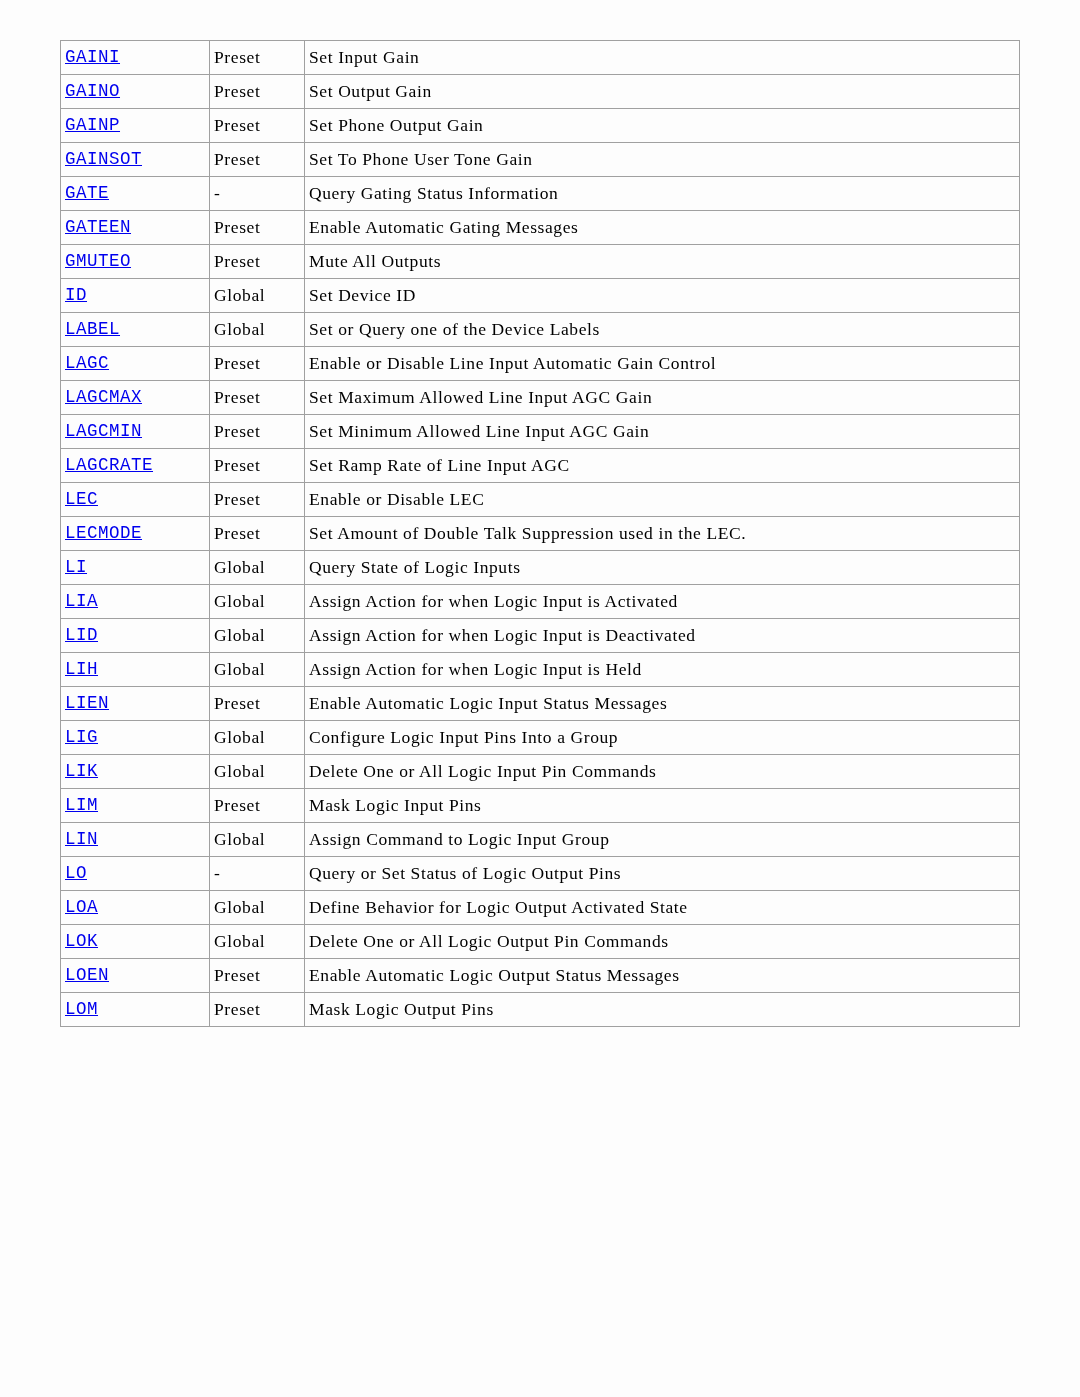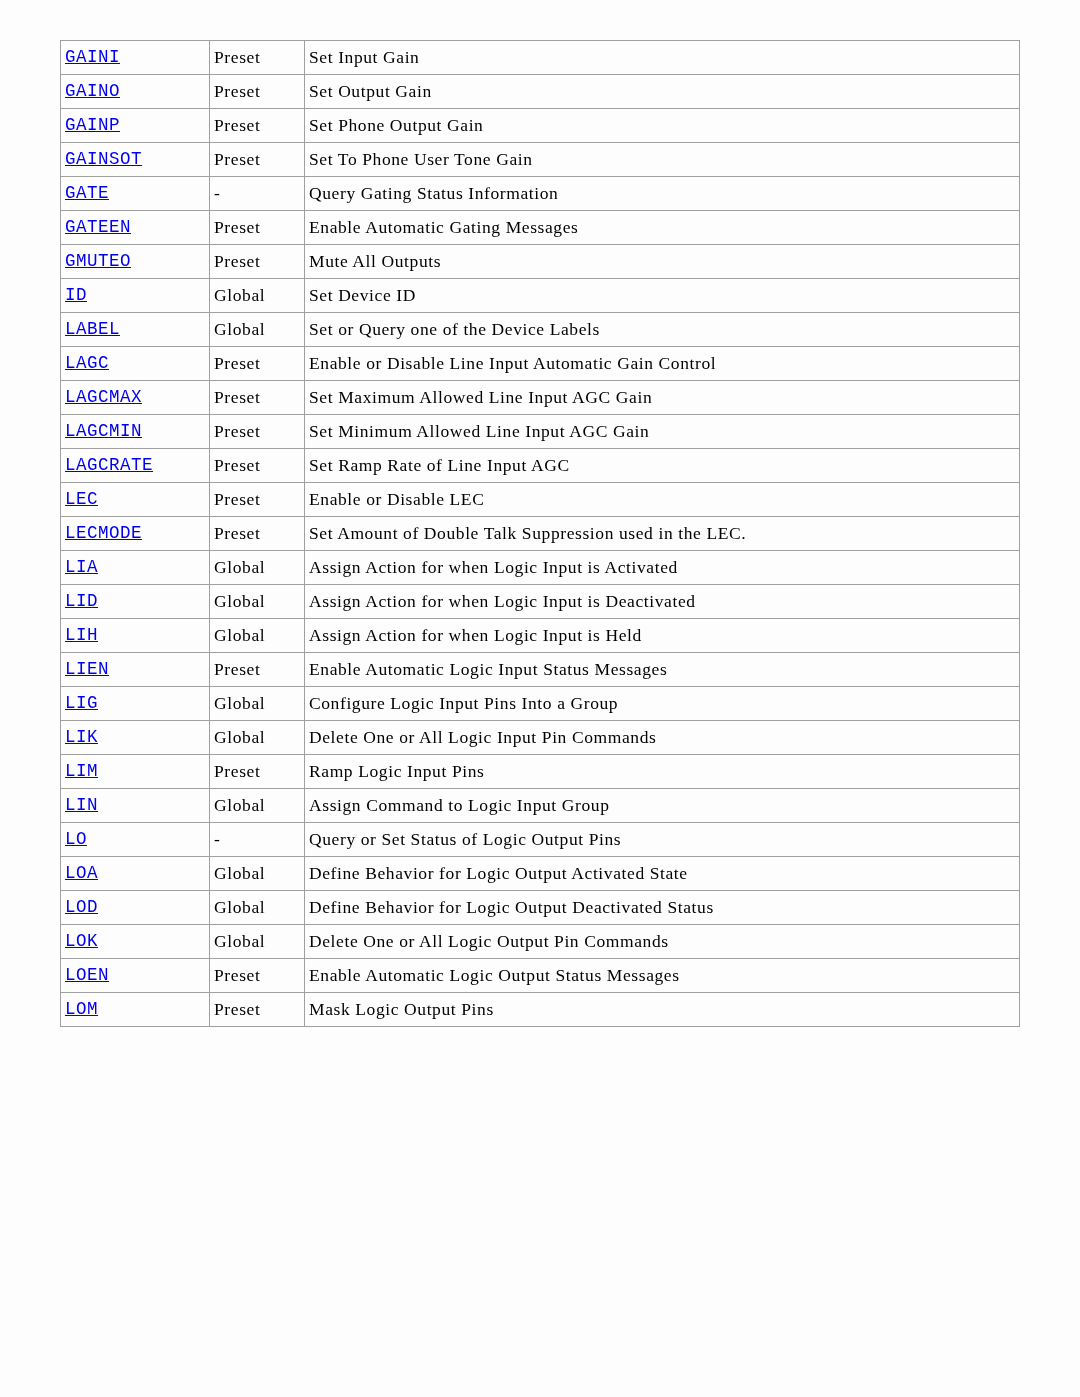--- a/index.html
+++ b/index.html
@@ -119,20 +119,25 @@
           <td><a class="cmd">LEC</a></td>
           <td>Preset</td>
           <td>Enable or Disable LEC</td>
         </tr>
         <tr>
           <td><a class="cmd">LECMODE</a></td>
           <td>Preset</td>
           <td>Set Amount of Double Talk Suppression used in the LEC.</td>
         </tr>
         <tr>
+          <td><a class="cmd">LI</a></td>
+          <td>Global</td>
+          <td>Query State of Logic Inputs</td>
+        </tr>
+        <tr>
           <td><a class="cmd">LIA</a></td>
           <td>Global</td>
           <td>Assign Action for when Logic Input is Activated</td>
         </tr>
         <tr>
           <td><a class="cmd">LID</a></td>
           <td>Global</td>
           <td>Assign Action for when Logic Input is Deactivated</td>
         </tr>
         <tr>
@@ -151,41 +156,36 @@
           <td>Configure Logic Input Pins Into a Group</td>
         </tr>
         <tr>
           <td><a class="cmd">LIK</a></td>
           <td>Global</td>
           <td>Delete One or All Logic Input Pin Commands</td>
         </tr>
         <tr>
           <td><a class="cmd">LIM</a></td>
           <td>Preset</td>
-          <td>Ramp Logic Input Pins</td>
+          <td>Mask Logic Input Pins</td>
         </tr>
         <tr>
           <td><a class="cmd">LIN</a></td>
           <td>Global</td>
           <td>Assign Command to Logic Input Group</td>
         </tr>
         <tr>
           <td><a class="cmd">LO</a></td>
           <td>-</td>
           <td>Query or Set Status of Logic Output Pins</td>
         </tr>
         <tr>
           <td><a class="cmd">LOA</a></td>
           <td>Global</td>
           <td>Define Behavior for Logic Output Activated State</td>
-        </tr>
-        <tr>
-          <td><a class="cmd">LOD</a></td>
-          <td>Global</td>
-          <td>Define Behavior for Logic Output Deactivated Status</td>
         </tr>
         <tr>
           <td><a class="cmd">LOK</a></td>
           <td>Global</td>
           <td>Delete One or All Logic Output Pin Commands</td>
         </tr>
         <tr>
           <td><a class="cmd">LOEN</a></td>
           <td>Preset</td>
           <td>Enable Automatic Logic Output Status Messages</td>

